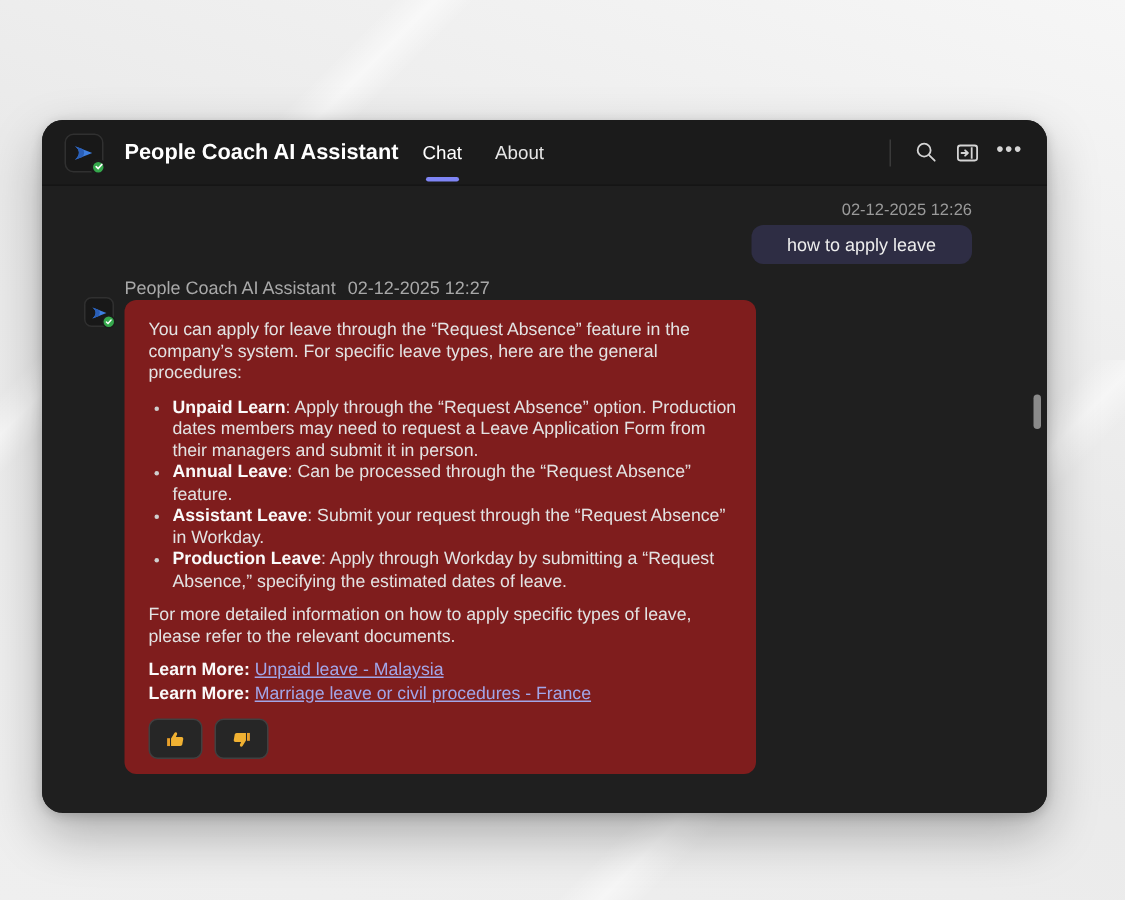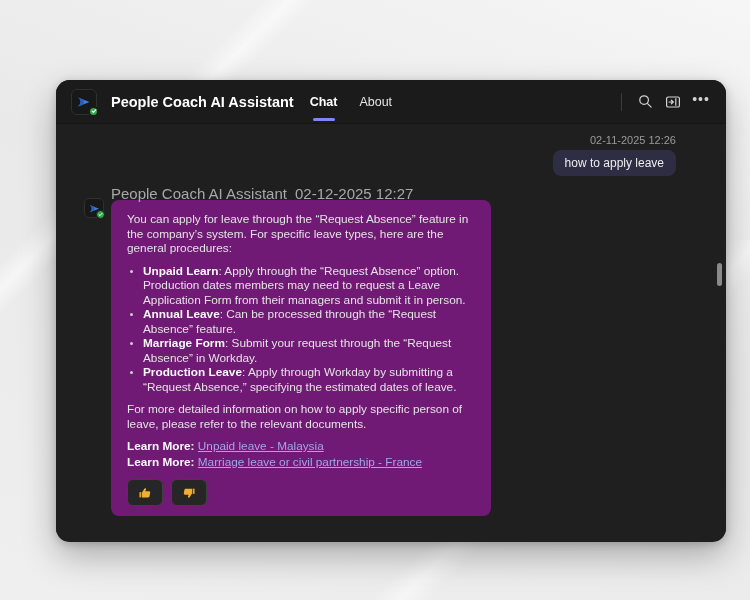--- a/index.html
+++ b/index.html
@@ -10,21 +10,21 @@
     position:relative; overflow:hidden;
   }
   
   .streak { position:absolute; pointer-events:none; }
   .streak-1 { left:-120px; top:-40px; width:500px; height:400px;
     background:linear-gradient(135deg,transparent 47%,rgba(255,255,255,.55) 50%,transparent 53%); }
   .streak-2 { right:-80px; bottom:-60px; width:560px; height:420px;
     background:linear-gradient(135deg,transparent 47%,rgba(255,255,255,.5) 50%,transparent 53%); }
 
   .window {
-    position:absolute; left:56px; top:80px; width:670px; height:462px;
+    position:absolute; left:28px; top:80px; width:670px; height:462px;
     background:#1f1f1f; border-radius:14px; overflow:hidden;
     box-shadow:0 14px 34px rgba(0,0,0,.28), 0 2px 8px rgba(0,0,0,.18);
     color:#e3e3e3;
   }
 
   
   .app-header {
     height:44px; background:#1b1b1b; border-bottom:1px solid #151515;
     display:flex; align-items:center; padding:0 12px 0 15px; position:relative;
   }
@@ -35,21 +35,21 @@
   .logo-tile svg.arrow { position:absolute; left:4px; top:5px; }
   .logo-badge {
     position:absolute; right:-3px; bottom:-3px; width:11px; height:11px;
     background:#35a84c; border-radius:50%; border:2px solid #1b1b1b;
     display:flex; align-items:center; justify-content:center;
   }
   .logo-badge svg { display:block; }
   .app-title { font-size:14.5px; font-weight:bold; color:#ffffff; margin-left:14px; white-space:nowrap; }
   .tabbar { display:flex; gap:22px; margin-left:16px; height:44px; align-items:center; }
   .tab { font-size:12.5px; color:#e5e5e5; position:relative; height:44px; display:flex; align-items:center; cursor:pointer; }
-  .tab.active { color:#ffffff; font-weight:bold; }
+  .tab.active { color:#ffffff; font-weight:normal; }
   .tab.active::after {
     content:""; position:absolute; left:50%; transform:translateX(-50%);
     bottom:3px; width:22px; height:3px; border-radius:2px; background:#7f85f5;
   }
   .header-actions { margin-left:auto; display:flex; align-items:center; gap:2px; }
   .vdivider { width:1px; height:18px; background:#3a3a3a; margin-right:8px; }
   .icon-btn {
     width:26px; height:26px; background:none; border:none; border-radius:4px;
     display:flex; align-items:center; justify-content:center; cursor:pointer; color:#d4d4d4;
   }
@@ -58,37 +58,37 @@
 
   
   .chat {
     position:relative; padding:10px 50px 0 28px; height:417px; overflow:hidden;
     background:#1f1f1f;
   }
   .ts-row { text-align:right; font-size:11px; color:#9a9a9a; margin-bottom:4px; }
   .bubble-row { display:flex; justify-content:flex-end; }
   .bubble {
     background:#2e2d44; color:#ededed; font-size:12px; line-height:14px;
-    padding:6px 12px; border-radius:8px; max-width:420px;
+    padding:6px 24px; border-radius:8px; max-width:420px;
   }
   .bubble-gap { height:9px; }
 
   .bot-block { position:relative; margin-top:0; }
-  .bot-meta { font-size:15px; color:#a8a8a8; margin-left:27px; height:13px; }
+  .bot-meta { font-size:12px; color:#a8a8a8; margin-left:27px; height:13px; }
   .bot-meta .sender { margin-right:8px; }
   .bot-avatar {
     position:absolute; left:0; top:13px; width:20px; height:20px;
     background:#181818; border:1px solid #303030; border-radius:5px;
   }
   .bot-avatar svg.arrow { position:absolute; left:3px; top:4px; }
   .bot-avatar .logo-badge { width:9px; height:9px; right:-2px; bottom:-2px; border-width:1.5px; }
 
   .card {
-    margin-left:27px; margin-top:2px; width:380px;
-    background:#701a75; border-radius:8px;
+    margin-left:27px; margin-top:2px; width:421px;
+    background:#7f1d1d; border-radius:8px;
     padding:12px 12px 10px 16px;
     font-size:11.8px; line-height:14.5px; color:#e3e3e3;
   }
   .card b { color:#fafafa; }
   .card p { margin-bottom:8px; }
   .card ul { list-style:disc; padding-left:16px; margin:0 0 8px 0; }
   .card li { margin:0; }
   .card li::marker { color:#cfcfcf; font-size:10px; }
   .learn-row { line-height:14.5px; margin-bottom:1px; }
   .learn-row a { color:#a2a6e8; text-decoration:underline; cursor:pointer; }
@@ -152,21 +152,21 @@
         </span>
       </button>
       <button class="icon-btn">
         <span class="more-glyph">•••</span>
       </button>
     </div>
   </div>
 
   <div class="chat">
 
-    <div class="ts-row">02-11-2025 12:26</div>
+    <div class="ts-row">02-12-2025 12:26</div>
     <div class="bubble-row">
       <div class="bubble">how to apply leave</div>
     </div>
 
     <div class="bubble-gap"></div>
 
     <div class="bot-block">
       <div class="bot-meta">
         <span class="sender">People Coach AI Assistant</span><span>02-12-2025 12:27</span>
       </div>
@@ -182,32 +182,32 @@
               <path d="M1.5 4.2 L3.2 5.8 L6.5 2.2" stroke="#ffffff" stroke-width="1.5" fill="none" stroke-linecap="round"></path>
             </svg>
         </span>
       </div>
 
       <div class="card">
         <p>You can apply for leave through the “Request Absence” feature in the company’s system. For specific leave types, here are the general procedures:</p>
         <ul>
           <li><b>Unpaid Learn</b><span>: Apply through the “Request Absence” option. Production dates members may need to request a Leave Application Form from their managers and submit it in person.</span></li>
           <li><b>Annual Leave</b><span>: Can be processed through the “Request Absence” feature.</span></li>
-          <li><b>Marriage Form</b><span>: Submit your request through the “Request Absence” in Workday.</span></li>
+          <li><b>Assistant Leave</b><span>: Submit your request through the “Request Absence” in Workday.</span></li>
           <li><b>Production Leave</b><span>: Apply through Workday by submitting a “Request Absence,” specifying the estimated dates of leave.</span></li>
         </ul>
-        <p>For more detailed information on how to apply specific person of leave, please refer to the relevant documents.</p>
+        <p>For more detailed information on how to apply specific types of leave, please refer to the relevant documents.</p>
 
         <div class="learn-row">
           <b>Learn More:</b>
           <a>Unpaid leave - Malaysia</a>
         </div>
         <div class="learn-row">
           <b>Learn More:</b>
-          <a>Marriage leave or civil partnership - France</a>
+          <a>Marriage leave or civil procedures - France</a>
         </div>
 
         <div class="feedback">
           <button class="fb-btn">
             <span>
               <svg width="14" height="14" viewBox="0 0 16 16">
                 <path d="M1.6 7 h2.2 v6 H1.6 z" fill="#e9a02a"></path>
                 <path d="M4.6 13 V7.3 L7.2 3.1 c.3-.55 1-.75 1.5-.4 .5.3.7.9.45 1.45 L8.3 6.1 h4.3 c.8 0 1.45.7 1.3 1.5 l-.7 4.1 c-.12.75-.78 1.3-1.55 1.3 z" fill="#f0b132"></path>
               </svg>
             </span>

